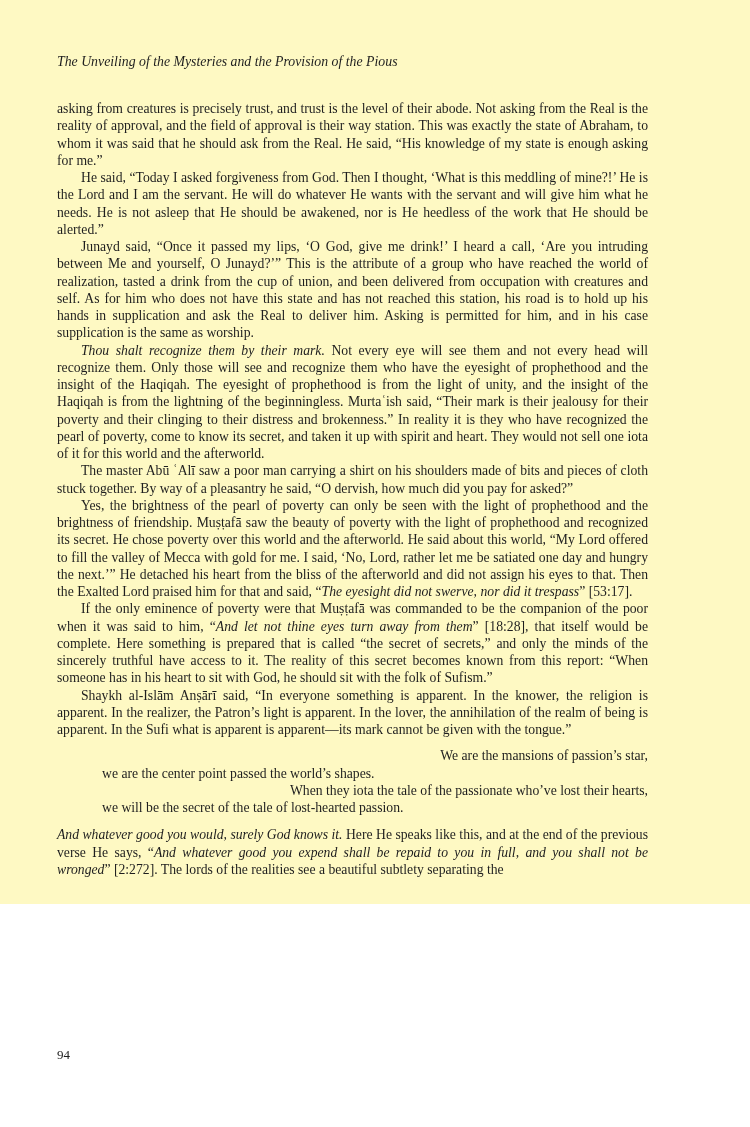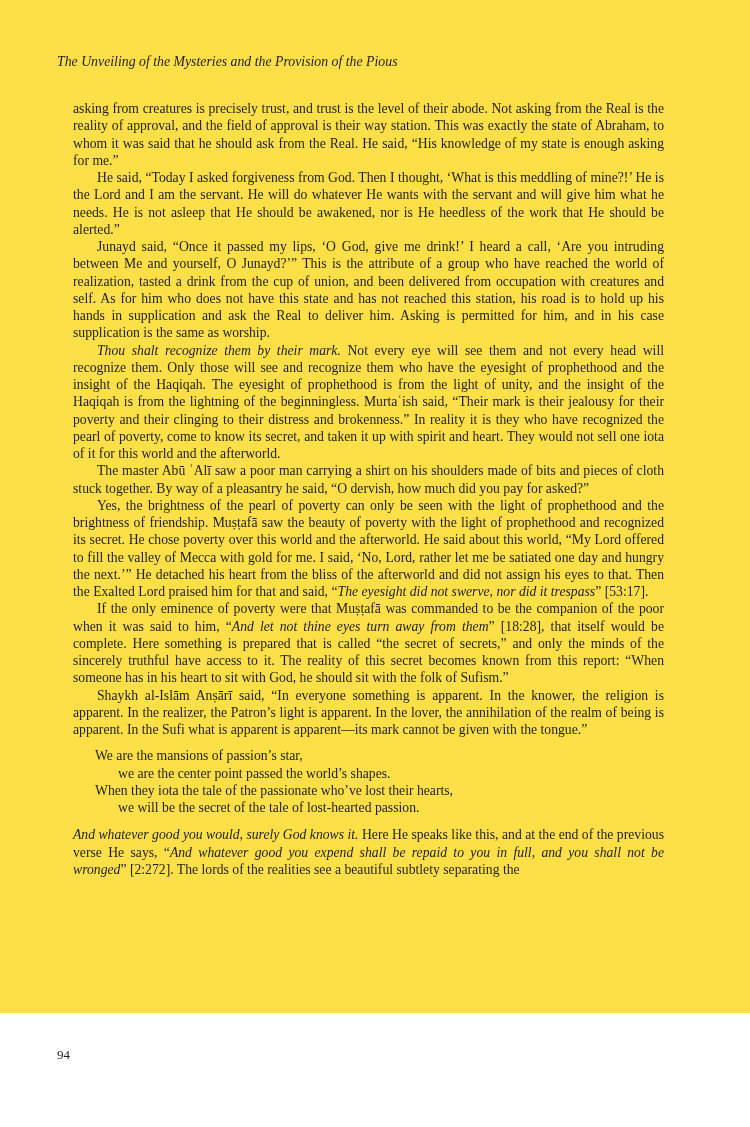--- a/index.html
+++ b/index.html
@@ -11,57 +11,56 @@
     width: 750px;
     height: 1127px;
     font-family: "Liberation Serif", "DejaVu Serif", serif;
     color: #1e1e1e;
     position: relative;
     overflow: hidden;
   }
   .page {
     position: relative;
     width: 750px;
-    height: 1013px;
-    background: #fde047;
+    height: 904px;
+    background: #fef9c3;
   }
   .running-header {
     position: absolute;
     left: 57px;
     top: 53px;
     width: 591px;
     font-style: italic;
     font-size: 13.8px;
     line-height: 17px;
   }
   .body-text {
     position: absolute;
     left: 57px;
     top: 100px;
     width: 591px;
     font-size: 13.7px;
     line-height: 17.25px;
     text-align: justify;
-    margin-left: 16px;
   }
   p.para {
     margin: 0;
     padding: 0;
   }
   p.para.indent {
     text-indent: 24px;
   }
   .it {
     font-style: italic;
   }
   .poem {
     margin: 9px 0 10px 0;
     text-align: left;
   }
-  .poem-line.lvl1 { padding-left: 22px; }
+  .poem-line.lvl1 { padding-left: 22px; text-align: right; }
   .poem-line.lvl2 { padding-left: 45px; }
   .page-number {
     position: absolute;
     left: 57px;
     top: 1047px;
     font-size: 13px;
   }
 </style>
 </head>
 <body>

